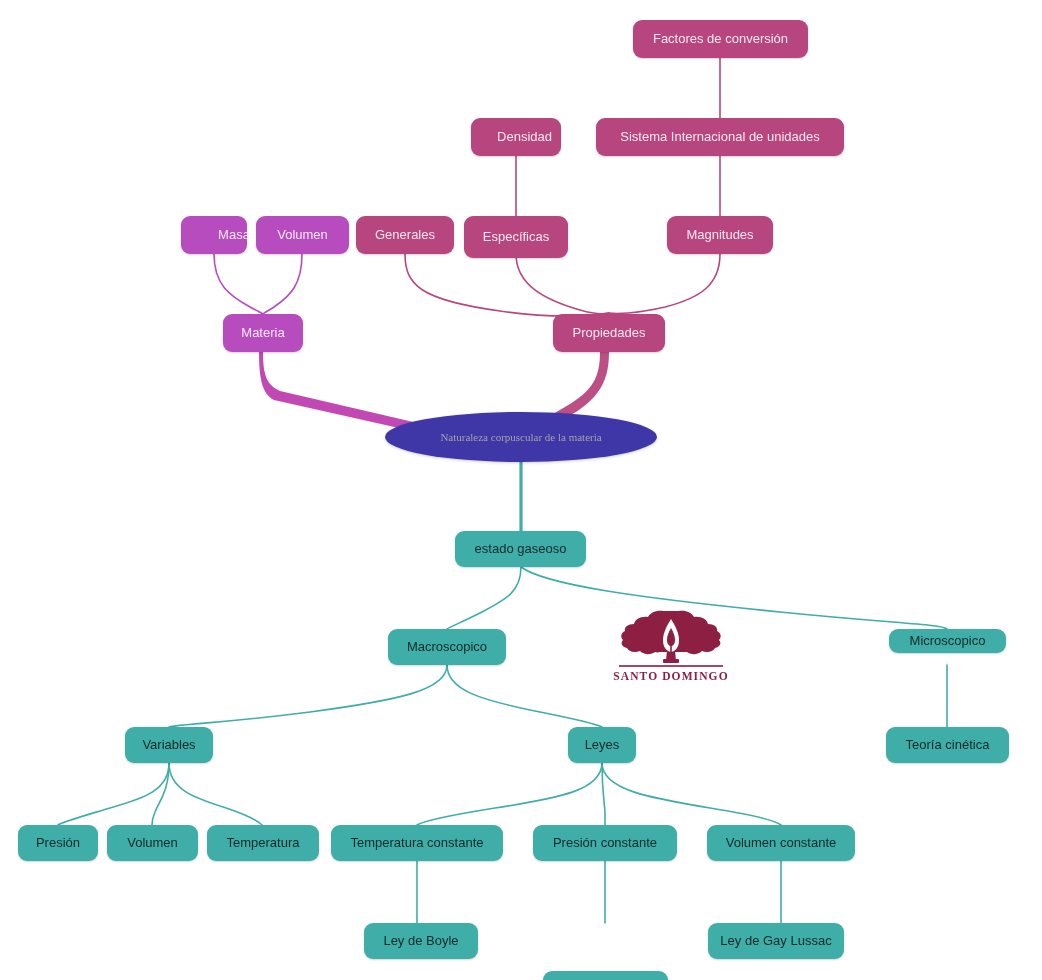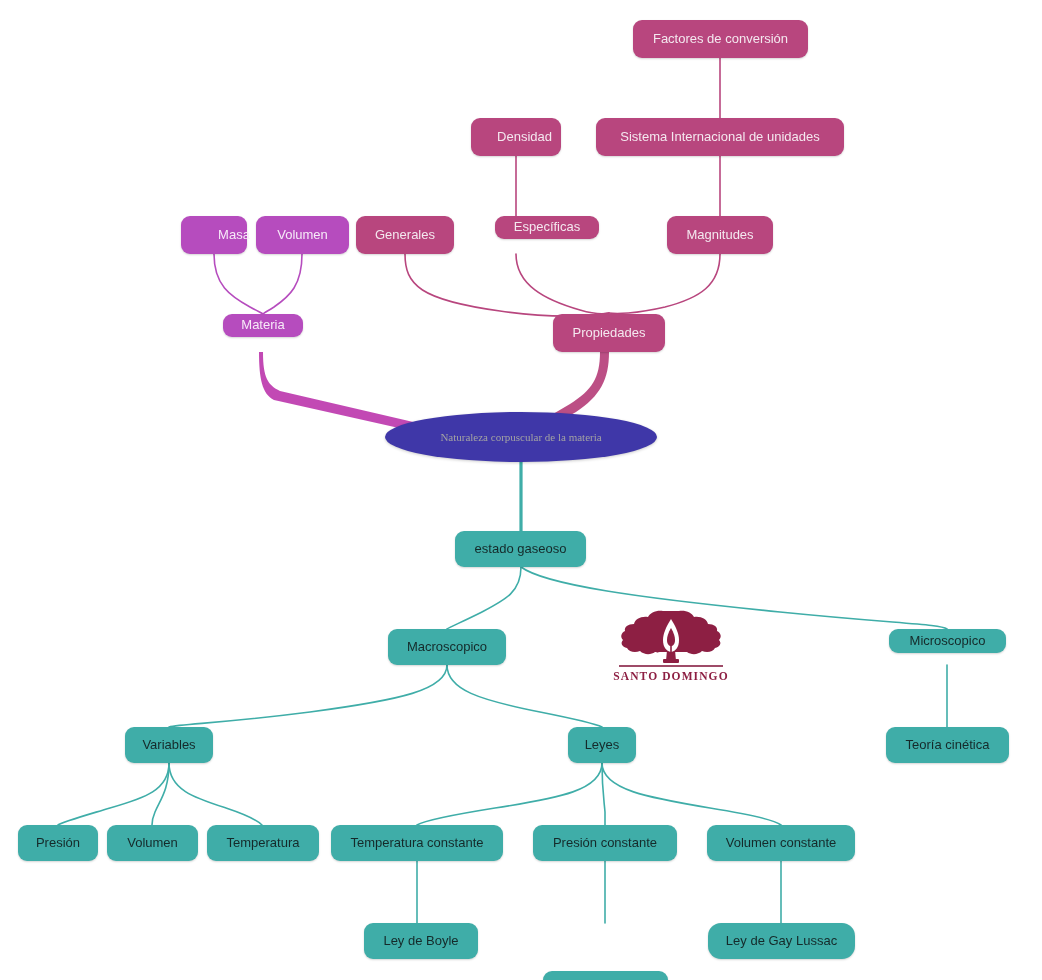--- a/index.html
+++ b/index.html
@@ -154,29 +154,29 @@
   </div>
 
   <div class="node purple" style="left:256px; top:216px; width:93px; height:38px;">
     <span>Volumen</span>
   </div>
 
   <div class="node pink" style="left:356px; top:216px; width:98px; height:38px;">
     <span>Generales</span>
   </div>
 
-  <div class="node pink" style="left:464px; top:216px; width:104px; height:23px;margin-left:31px;">
+  <div class="node pink" style="left:464px; top:216px; width:104px; height:42px;">
     <span>Específicas</span>
   </div>
 
   <div class="node pink" style="left:667px; top:216px; width:106px; height:38px;">
     <span>Magnitudes</span>
   </div>
 
-  <div class="node purple" style="left:223px; top:314px; width:80px; height:23px;">
+  <div class="node purple" style="left:223px; top:314px; width:80px; height:38px;">
     <span>Materia</span>
   </div>
 
   <div class="node pink" style="left:553px; top:314px; width:112px; height:38px;">
     <span>Propiedades</span>
   </div>
 
   <div class="node ellipse" style="left:385px; top:412px; width:272px; height:50px;">
     <span>Naturaleza corpuscular de la materia</span>
   </div>
@@ -230,21 +230,21 @@
   </div>
 
   <div class="node teal" style="left:364px; top:923px; width:114px; height:36px;text-align:center;">
     <span>Ley de Boyle</span>
   </div>
 
   <div class="node teal" style="left:543px; top:923px; width:125px; height:36px;margin-top:48px;">
     <span>Ley de Charles</span>
   </div>
 
-  <div class="node teal" style="left:708px; top:923px; width:147px; height:36px;border-radius:13px;">
+  <div class="node teal" style="left:708px; top:923px; width:136px; height:36px;">
     <span>Ley de Gay Lussac</span>
   </div>
 
   <div id="logo">
     <svg class="logo-mark" viewBox="0 0 104 56" xmlns="http://www.w3.org/2000/svg">
       <g fill="#8d1f43">
 
         <path d="M44,3 C37,2 31,5 29,9 C22,8 16,11 15,16 C9,16 5,19 6,23
                  C2,25 1,29 4,32 C1,35 3,39 8,40 C10,44 16,45 21,43
                  C25,47 32,47 36,44 L44,44 L44,3 Z"></path>

